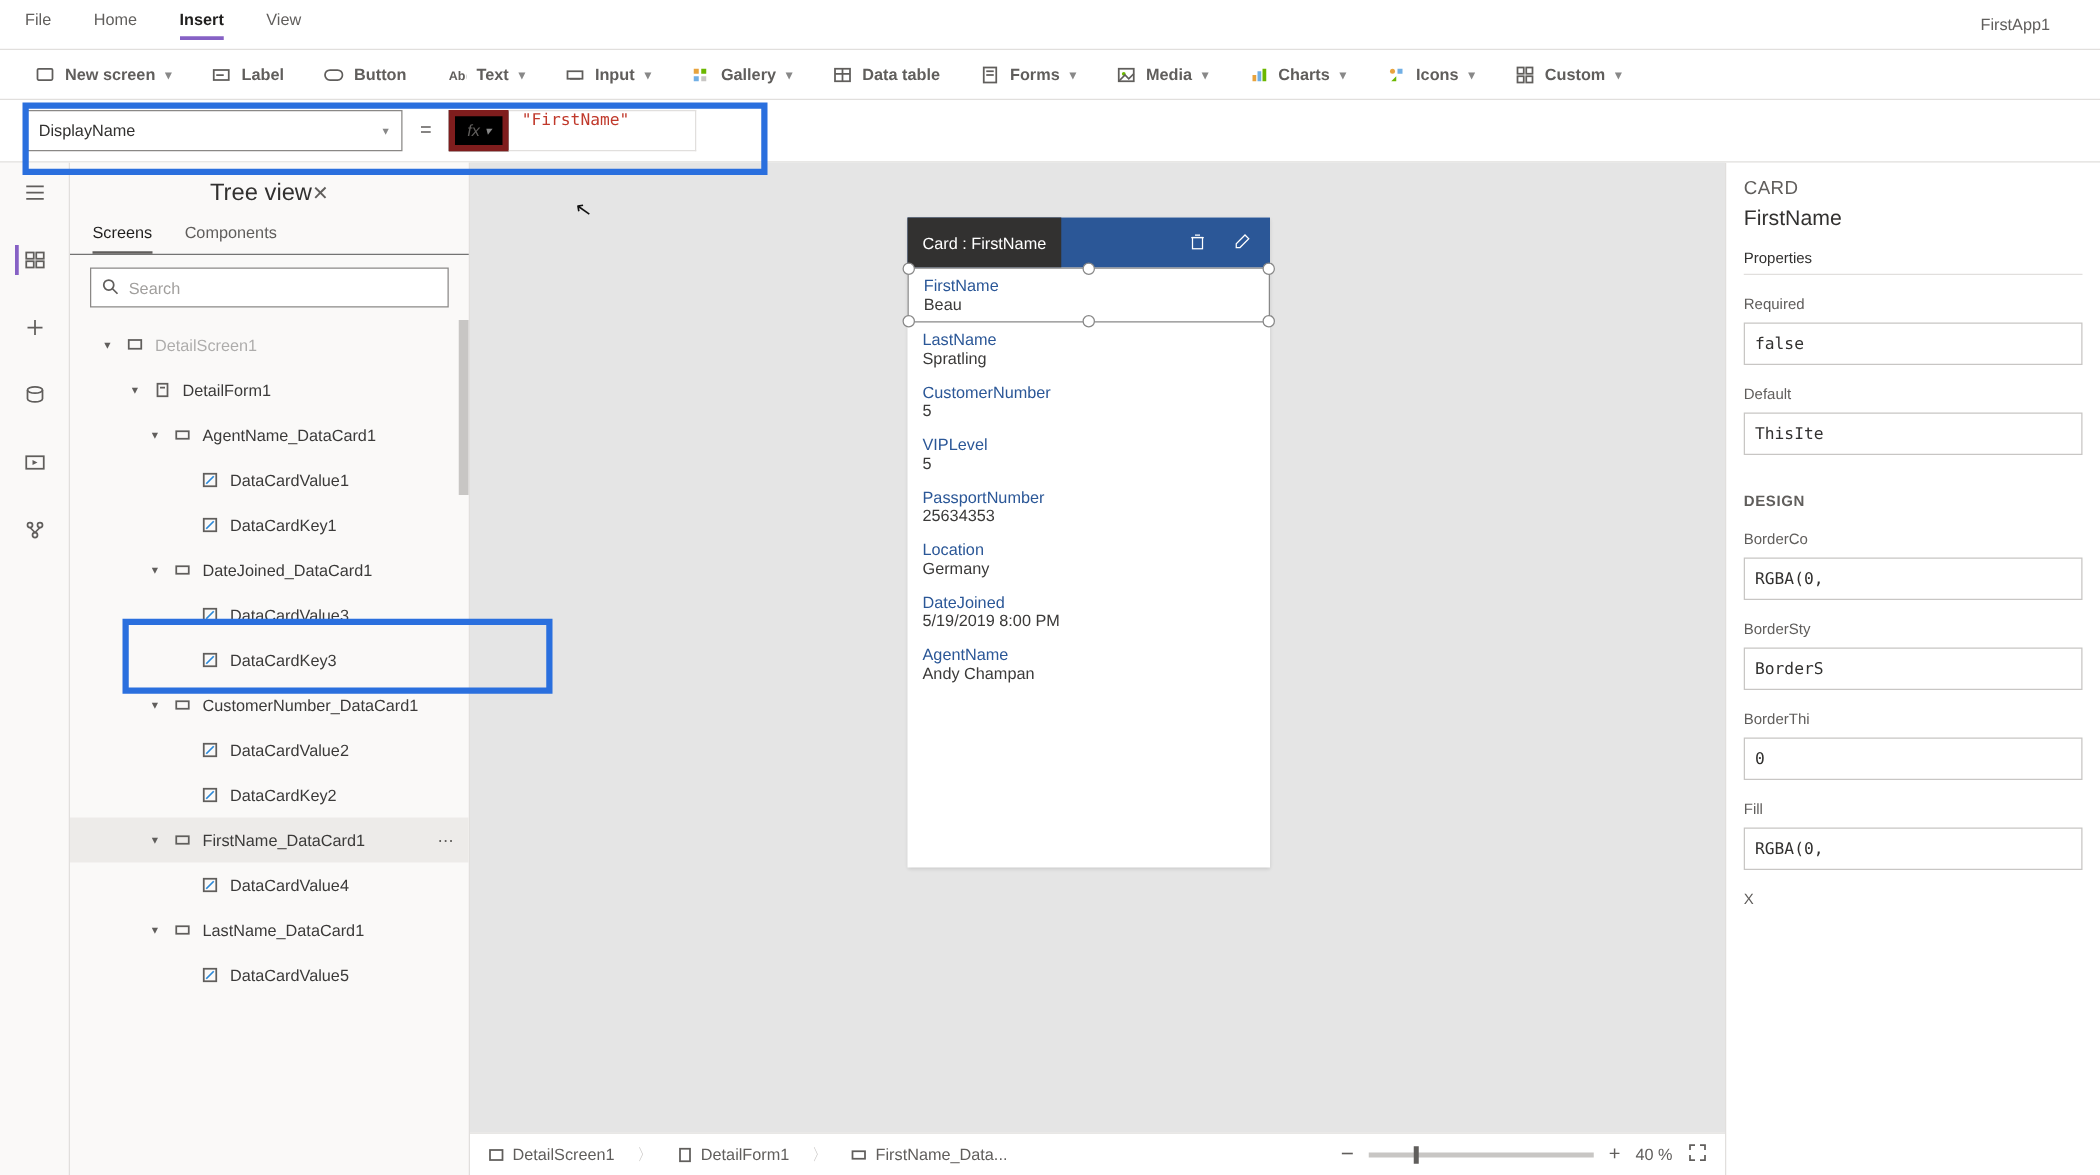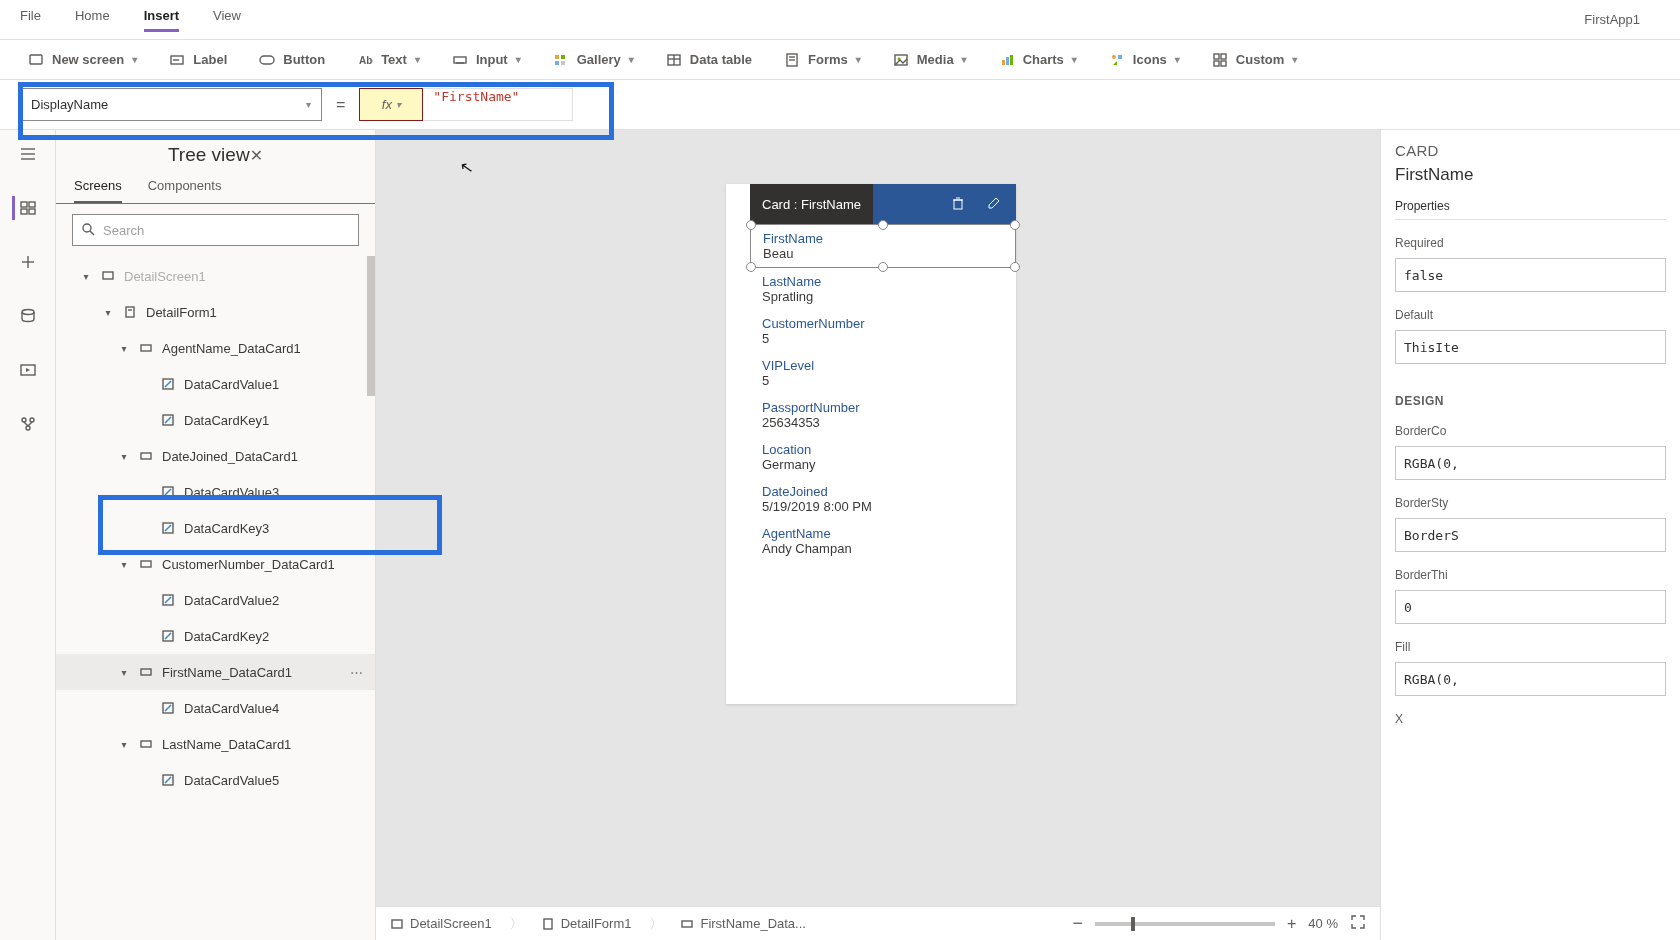--- a/index.html
+++ b/index.html
@@ -17,21 +17,21 @@
 .ribbon-item { display: flex; align-items: center; gap: 8px; cursor: pointer; }
 .ribbon-item .rb-icon { width: 16px; height: 16px; display: flex; align-items: center; justify-content: center; }
 .chev { font-size: 10px; color: #888; }
 
 
 .fbar-row { height: 50px; background: #fff; display: flex; align-items: center; padding: 6px 16px 6px 20px; gap: 14px; border-bottom: 1px solid #e1dfdd; position: relative; }
 .highlight-box { position: absolute; border: 5px solid #2a6fde; pointer-events: none; }
 .hl-formula { left: 18px; top: 82px; width: 596px; height: 58px; z-index: 50; }
 .prop-dd { width: 302px; height: 33px; border: 1px solid #8a8886; display: flex; align-items: center; padding: 0 10px; background: #fff; justify-content: space-between; }
 .eq { font-size: 16px; color: #605e5c; }
-.fx-box { width: 64px; height: 33px; border: 1px solid #7f1d1d; display: flex; align-items: center; justify-content: center; gap: 4px; font-style: italic; color: #605e5c; background:#fef9c3;}
+.fx-box { width: 48px; height: 33px; border: 5px solid #7f1d1d; display: flex; align-items: center; justify-content: center; gap: 4px; font-style: italic; color: #605e5c; background:#000000;}
 .formula-input { flex: 0 0 150px; height: 33px; border: 1px solid #e1dfdd; border-left:0; padding: 0 10px; font-family: Consolas, monospace; color: #c0392b; background:#fff;}
 
 
 .workspace { display: flex; height: calc(940px - 40px - 40px - 50px); }
 
 
 .rail { width: 56px; background: #faf9f8; border-right: 1px solid #e1dfdd; display: flex; flex-direction: column; align-items: center; padding-top: 12px; gap: 30px; color: #605e5c; }
 .rail div { cursor: pointer; width: 24px; height: 24px; display:flex; align-items:center; justify-content:center;}
 .rail .active-rail { border-left: 3px solid #8661c5; padding-left: 4px; margin-left:-7px;}
 
@@ -52,21 +52,21 @@
 .indent-2 { padding-left: 46px; }
 .indent-3 { padding-left: 62px; }
 .indent-4 { padding-left: 84px; }
 .chevr { font-size: 10px; color: #605e5c; width:12px; text-align:center;}
 .scrollthumb { position:absolute; right:0; top:0; width:8px; height:140px; background:#c8c6c4;}
 
 .hl-tree { left: 42px; top: 365px; width: 344px; height: 60px; z-index: 60; }
 
 
 .canvas-wrap { flex: 1; background: #e5e5e5; position: relative; }
-.canvas-form { position: absolute; left: 350px; top: 54px; width: 290px; height: 520px; background: #fff; box-shadow: 0 1px 3px rgba(0,0,0,.12); padding-left: 24px;}
+.canvas-form { position: absolute; left: 350px; top: 44px; width: 290px; height: 520px; background: #fff; box-shadow: 0 1px 3px rgba(0,0,0,.12);}
 .card-header { height: 40px; background: #2b5797; color: #fff; display: flex; align-items: center; }
 .card-tag { background: #323130; height: 40px; display: flex; align-items: center; padding: 0 12px; font-size: 13px; }
 .card-actions { margin-left: auto; display: flex; gap: 20px; padding-right: 14px; }
 .card-body { padding: 0; }
 .sel-card { position: relative; border: 1px solid #888; }
 .handle { position:absolute; width:10px; height:10px; background:#fff; border:1px solid #888; border-radius:50%;}
 .h-tl{top:-5px;left:-5px}.h-tr{top:-5px;right:-5px}.h-tc{top:-5px;left:calc(50% - 5px)}
 .h-bl{bottom:-5px;left:-5px}.h-br{bottom:-5px;right:-5px}.h-bc{bottom:-5px;left:calc(50% - 5px)}
 .field { padding: 6px 12px 6px 12px; }
 .field-label { color: #2b5797; font-size: 13px; }

